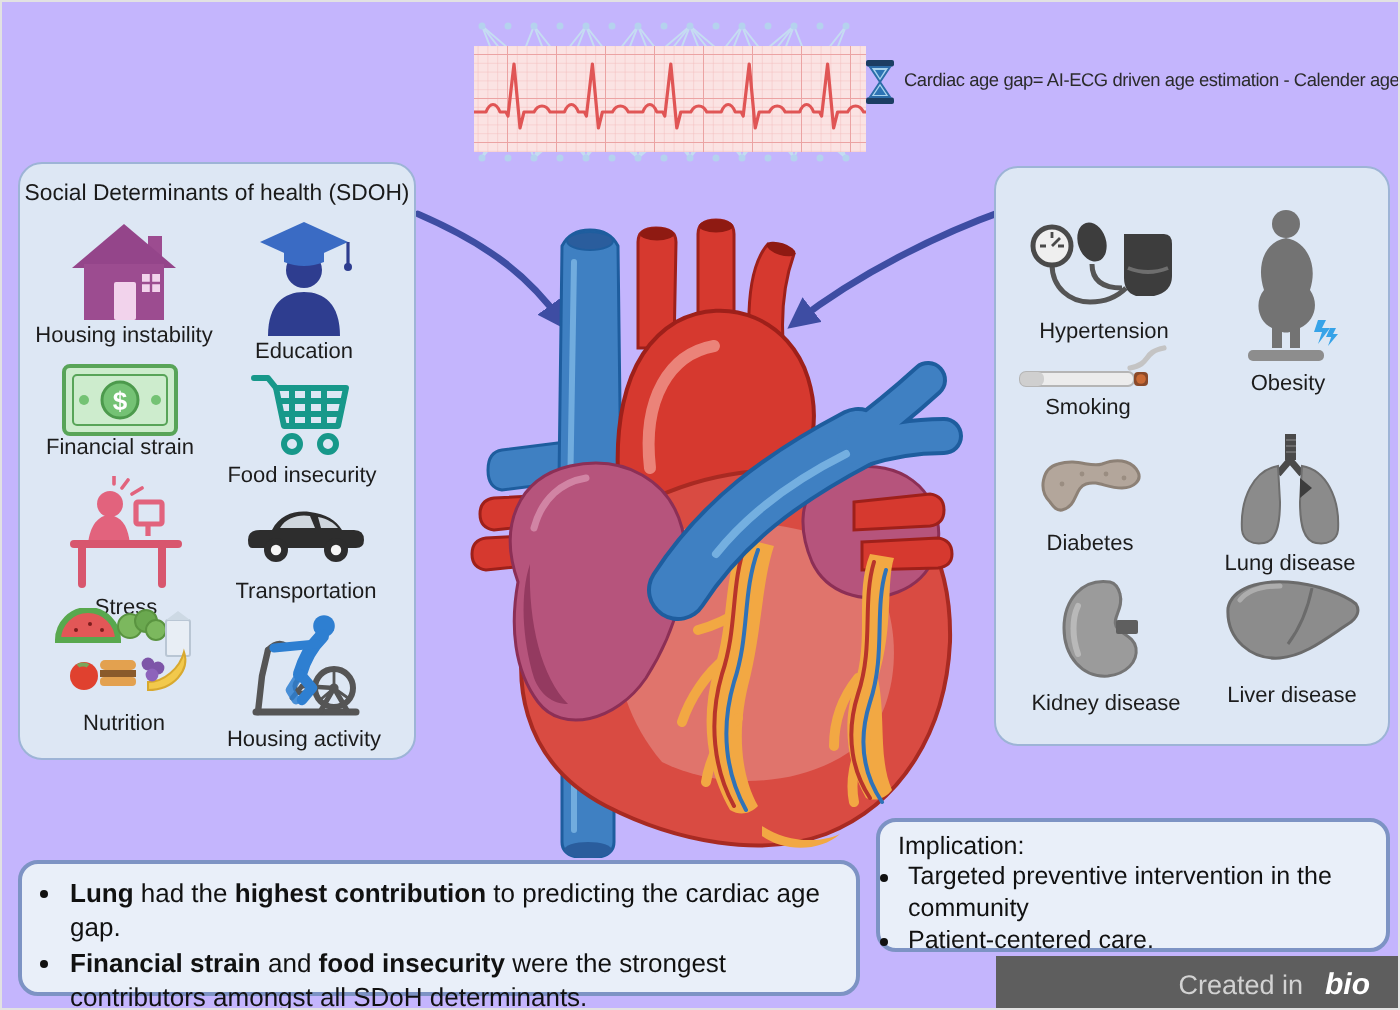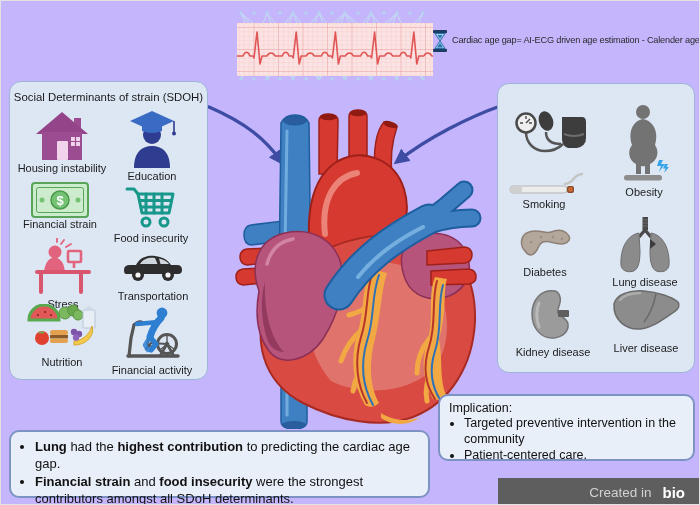--- a/index.html
+++ b/index.html
@@ -6,28 +6,28 @@
   #canvas{position:relative;width:700px;height:505px;background:#c4b5fd;overflow:hidden;
           font-family:"Liberation Sans",sans-serif;border:1px solid #e2e2e2;box-sizing:border-box;}
   .abs{position:absolute;}
   .panel{position:absolute;background:#dde7f4;border:1.5px solid #9db4d6;border-radius:12px;}
   .panel-title{position:absolute;left:0;right:0;text-align:center;font-size:11.4px;color:#1a1a1a;}
   .ilabel{position:absolute;width:130px;text-align:center;font-size:11px;color:#1c1c1c;}
   .note{position:absolute;background:#e9eff9;border:2px solid #7d93c4;border-radius:10px;box-sizing:border-box;}
   .note ul{margin:7px 0 0 0;padding-left:24px;}
   .note li{font-size:13px;color:#111;line-height:1.27;margin-bottom:2px;}
   .imp-title{font-size:12.5px;color:#111;padding:5px 0 0 9px;}
-  #implication ul{margin:1px 0 0 0;padding-left:24px;}
+  #implication ul{margin:1px 0 0 0;padding-left:14px;}
   #implication li{font-size:12.5px;line-height:1.25;margin-bottom:1px;}
   .caption{position:absolute;font-size:9.2px;letter-spacing:-0.2px;color:#2b2b2b;white-space:nowrap;}
   #watermark{position:absolute;left:497px;top:477px;width:203px;height:28px;background:#5e5e5e;
              display:flex;align-items:center;justify-content:flex-end;padding-right:16px;box-sizing:border-box;}
   #watermark .wm-pre{color:#d2d2d2;font-size:13.5px;}
   #watermark .wm-brand{color:#ffffff;font-size:13.5px;font-weight:bold;margin-left:4px;}
-  #watermark .wm-logo{color:#ffffff;font-size:15px;font-weight:bold;margin-left:11px;}
+  #watermark .wm-logo{color:#ffffff;font-size:15px;font-weight:bold;font-style:italic;margin-left:11px;}
   svg{display:block;}
 </style>
 </head>
 <body>
 
 <div id="canvas">
 
   <svg class="abs" style="left:228px;top:4px" width="210" height="82" viewBox="0 0 210 82">
     <g stroke="#c5dcf2" stroke-width="1" fill="none">
       <path d="M12,8 L38,74 L64,8 L90,74 L116,8 L142,74 L168,8 L194,74"></path>
@@ -136,21 +136,21 @@
     <g>
       <path d="M116,196 C138,162 168,140 206,120" stroke="#1e5d9e" stroke-width="31" fill="none" stroke-linecap="round"></path>
       <path d="M203,122 C218,111 230,101 241,91 M206,126 C221,121 234,119 249,119" stroke="#1e5d9e" stroke-width="19" fill="none" stroke-linecap="round"></path>
       <path d="M116,196 C138,162 168,140 206,120" stroke="#3f80c2" stroke-width="27" fill="none" stroke-linecap="round"></path>
       <path d="M203,122 C218,111 230,101 241,91 M206,126 C221,121 234,119 249,119" stroke="#3f80c2" stroke-width="15" fill="none" stroke-linecap="round"></path>
       <path d="M135,178 C155,153 180,138 200,128" stroke="#7ab4e3" stroke-width="4" fill="none" stroke-linecap="round" opacity="0.9"></path>
     </g>
   </svg>
 
   <div class="panel" style="left:8px;top:80px;width:197px;height:297px">
-    <div class="panel-title" style="top:9px">Social Determinants of strain (SDOH)</div>
+    <div class="panel-title" style="top:9px">Social Determinants of health (SDOH)</div>
 
     <svg class="abs" style="left:25px;top:28px" width="54" height="52" viewBox="0 0 54 52">
       <rect x="39" y="8" width="7" height="12" fill="#9c4c90"></rect>
       <polygon points="27,2 53,24 1,24" fill="#94458a"></polygon>
       <rect x="7" y="22" width="40" height="28" fill="#9c4c90"></rect>
       <rect x="22" y="31" width="11" height="19" rx="1" fill="#f2d3ec"></rect>
       <rect x="36" y="27" width="9" height="9" fill="#f2d3ec"></rect>
       <path d="M40.5,27 V36 M36,31.5 H45" stroke="#9c4c90" stroke-width="1.2"></path>
     </svg>
     <div class="ilabel" style="left:-13px;top:80px">Housing instability</div>
@@ -244,34 +244,35 @@
         <path d="M12,19 L9,32 L7,50" stroke-width="3.2"></path>
         <path d="M12,19 Q17,14 21,17" stroke-width="3"></path>
         <path d="M29,37 L45,38" stroke-width="2.2"></path>
       </g>
       <circle cx="40" cy="7" r="5.4" fill="#2e7fd1"></circle>
       <path d="M39,12 C34,17 30,24 28,31" stroke="#2e7fd1" stroke-width="7" fill="none" stroke-linecap="round"></path>
       <path d="M36,16 L15,18" stroke="#2e7fd1" stroke-width="4.6" fill="none" stroke-linecap="round"></path>
       <path d="M28,31 L34,38 L29,44" stroke="#2e7fd1" stroke-width="5.2" fill="none" stroke-linecap="round" stroke-linejoin="round"></path>
       <path d="M28,31 L23,39 L26,44" stroke="#2e7fd1" stroke-width="4.4" fill="none" stroke-linecap="round" stroke-linejoin="round" opacity="0.85"></path>
     </svg>
-    <div class="ilabel" style="left:77px;top:282px">Financial activity</div>
+    <div class="ilabel" style="left:77px;top:282px">Housing activity</div>
   </div>
 
   <div class="panel" style="left:496px;top:82px;width:196px;height:288px">
 
     <svg class="abs" style="left:17px;top:26px" width="72" height="48" viewBox="0 0 72 48">
       <path d="M11,22 C11,34 20,41 30,41 C38,41 44,38 48,34" stroke="#555" stroke-width="2.5" fill="none"></path>
       <path d="M31,22 C31,30 36,34 46,34" stroke="#555" stroke-width="2.5" fill="none"></path>
       <circle cx="11" cy="13" r="9.5" fill="#efefef" stroke="#4a4a4a" stroke-width="2.5"></circle>
       <path d="M11,6 V9 M5,13 H8 M14,13 H17 M11,13 L15,9" stroke="#4a4a4a" stroke-width="1.4" fill="none"></path>
       <ellipse cx="31" cy="11" rx="7" ry="10" fill="#3d3d3d" transform="rotate(-18 31 11)"></ellipse>
       <path d="M47,7 L67,7 Q71,7 71,12 L71,28 Q71,36 62,38 L53,38 Q47,36 47,29 Z" fill="#3d3d3d"></path>
       <path d="M49,24 Q59,28 69,24" stroke="#6e6e6e" stroke-width="2" fill="none"></path>
     </svg>
+    <div class="ilabel" style="left:-11px;top:76px">Hypertension</div>
 
     <svg class="abs" style="left:121px;top:20px" width="50" height="78" viewBox="0 0 50 78">
       <circle cx="24" cy="8" r="7" fill="#737373"></circle>
       <path d="M24,15 C13,17 9,29 13,41 C8,47 10,57 17,60 L17,70 H22 V62 C23.5,62.4 24.5,62.4 26,62 V70 H31 V60 C38,57 41,48 36,41 C40,29 35,17 24,15 Z" fill="#737373"></path>
       <rect x="5" y="71" width="38" height="5.5" rx="2.5" fill="#8d8d8d"></rect>
       <polygon points="40,56 44,56 42,60 46,60 40,68 42,62 38,62" fill="#36a3e8"></polygon>
       <polygon points="46,60 49,60 47.5,63 50,63 45,69 46.6,64.5 44,64.5" fill="#36a3e8"></polygon>
     </svg>
     <div class="ilabel" style="left:81px;top:102px">Obesity</div>
 
@@ -318,21 +319,21 @@
     <div class="ilabel" style="left:83px;top:258px">Liver disease</div>
   </div>
 
   <div class="note" style="left:8px;top:429px;width:421px;height:68px">
     <ul>
       <li><b>Lung</b><span> had the </span><b>highest contribution</b><span> to predicting the cardiac age gap.</span></li>
       <li><b>Financial strain</b><span> and </span><b>food insecurity</b><span> were the strongest contributors amongst all SDoH determinants.</span></li>
     </ul>
   </div>
 
-  <div class="note" id="implication" style="left:437px;top:393px;width:257px;height:67px">
+  <div class="note" id="implication" style="left:437px;top:408px;width:257px;height:67px">
     <div class="imp-title">Implication:</div>
     <ul>
       <li>Targeted preventive intervention in the community</li>
       <li>Patient-centered care.</li>
     </ul>
   </div>
 
   <div id="watermark">
     <span class="wm-pre">Created in</span>
     <span class="wm-logo">bio</span>

